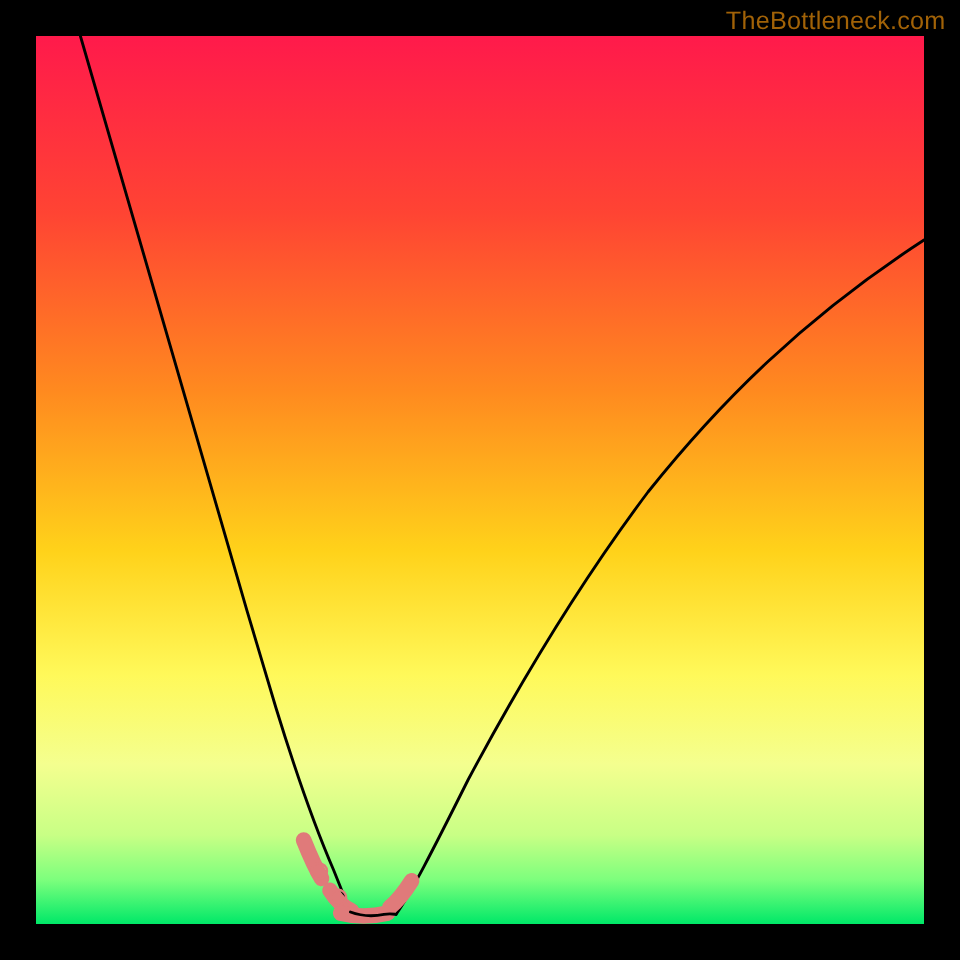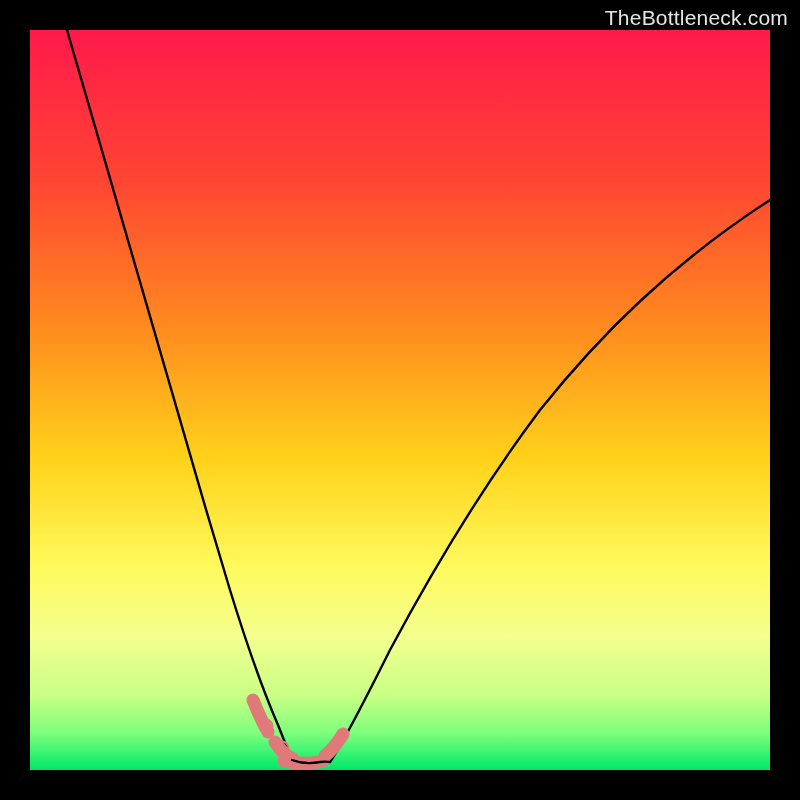--- a/index.html
+++ b/index.html
@@ -38,21 +38,21 @@
     position: absolute;
     left: 0;
     top: 0;
     width: 100%;
     height: 100%;
   }
   .watermark {
     position: absolute;
     top: 6px;
     right: 12px;
-    color: #e5e5e5;
+    color: #a16207;
     font-size: 21px;
     font-weight: 500;
     letter-spacing: 0.2px;
   }
 </style>
 </head>
 <body>
 
 <div class="frame">
 

